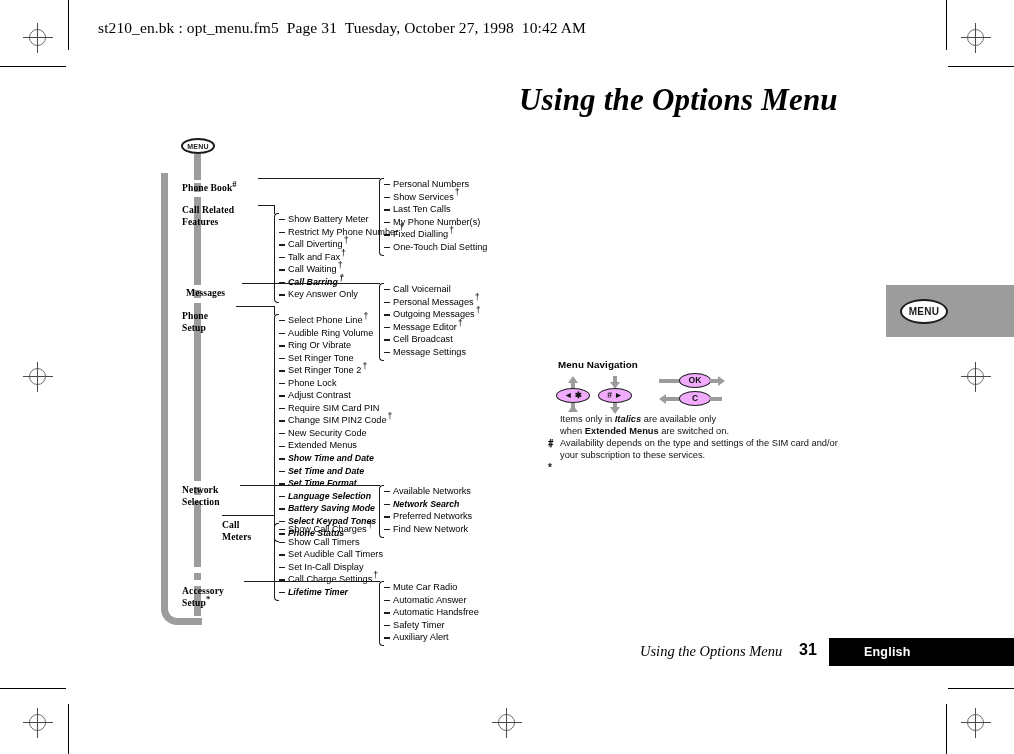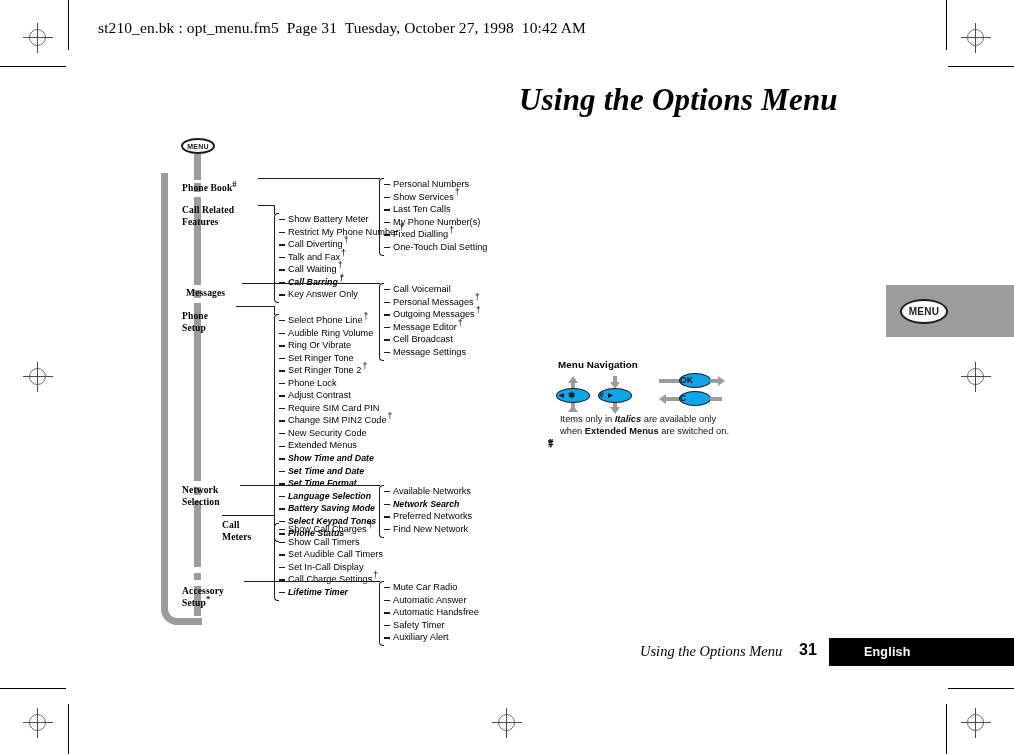--- a/index.html
+++ b/index.html
@@ -107,24 +107,24 @@
   }
   .grp li.ital{font-style:italic;font-weight:bold;font-size:8.8px;}
   .dag{font-size:8.8px;vertical-align:super;line-height:0;padding-left:1px;}
 
   
   .navtitle{position:absolute;font-size:9.8px;font-weight:bold;letter-spacing:.1px;}
   .navkey{
     position:absolute;
     border:1.6px solid #1a1a1a;
     border-radius:50%/50%;
-    background:#0ea5e9;
+    background:#f0abfc;
     font-size:8.6px;font-weight:bold;
     color:#111;
-    text-align:left;
+    text-align:center;
     box-sizing:border-box;
     white-space:nowrap;
   }
   .arrowbar{position:absolute;background:#9c9c9c;}
   .tri{position:absolute;width:0;height:0;}
   .tri.up{border-left:5px solid transparent;border-right:5px solid transparent;border-bottom:7px solid #9c9c9c;}
   .tri.down{border-left:5px solid transparent;border-right:5px solid transparent;border-top:7px solid #9c9c9c;}
   .tri.left{border-top:5px solid transparent;border-bottom:5px solid transparent;border-right:7px solid #9c9c9c;}
   .tri.right{border-top:5px solid transparent;border-bottom:5px solid transparent;border-left:7px solid #9c9c9c;}
 
@@ -376,20 +376,21 @@
   <div class="notes">
     <div class="note">
       <span class="mk"></span>
       <span><span>Items only in </span><i>Italics</i><span> are available only</span><br><span>when </span><b>Extended Menus</b><span> are switched on.</span></span>
     </div>
     <div class="note">
       <span class="mk">#</span>
     </div>
     <div class="note">
       <span class="mk">†</span>
+      <span><span>Availability depends on the type and settings of the SIM card and/or your subscription to these services.</span></span>
     </div>
     <div class="note">
       <span class="mk">*</span>
     </div>
   </div>
 
   <div class="ftitle" style="left:640px;top:643px;">Using the Options Menu</div>
   <div class="fpage" style="left:799px;top:641px;">31</div>
   <div class="fbar" style="left:829px;top:638px;width:185px;height:28px;"></div>
   <div class="flang" style="left:864px;top:645px;">English</div>

